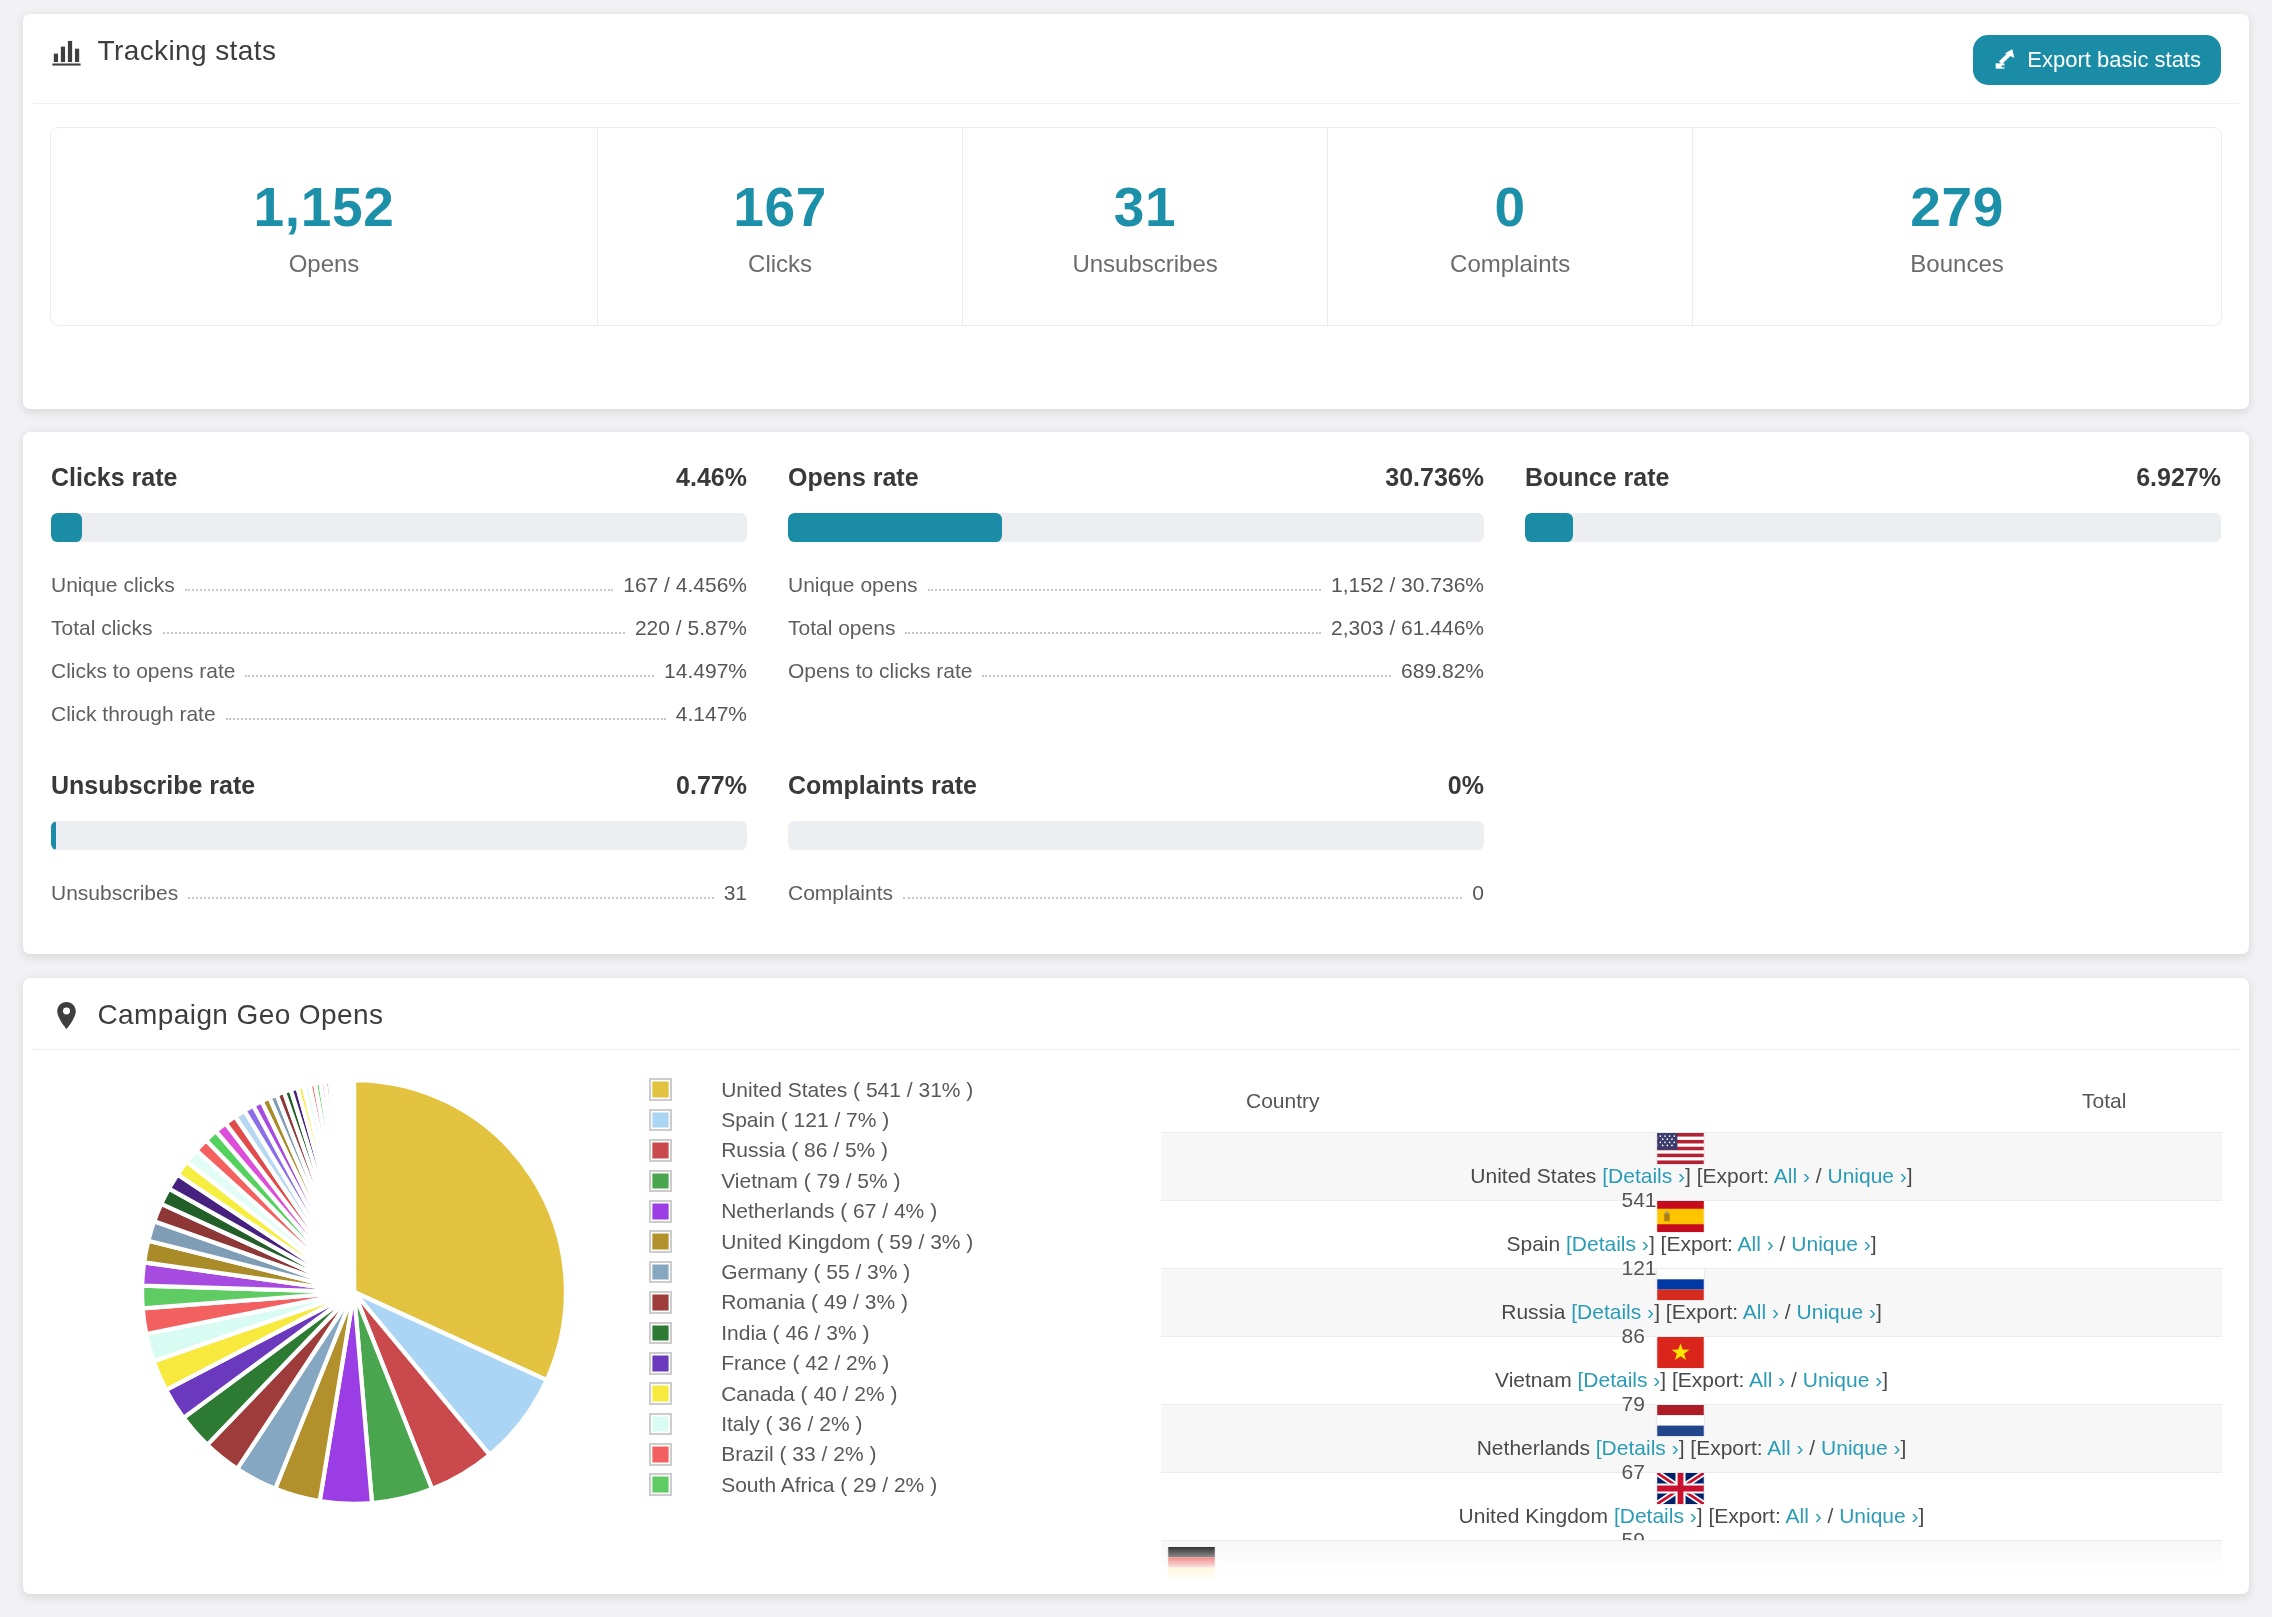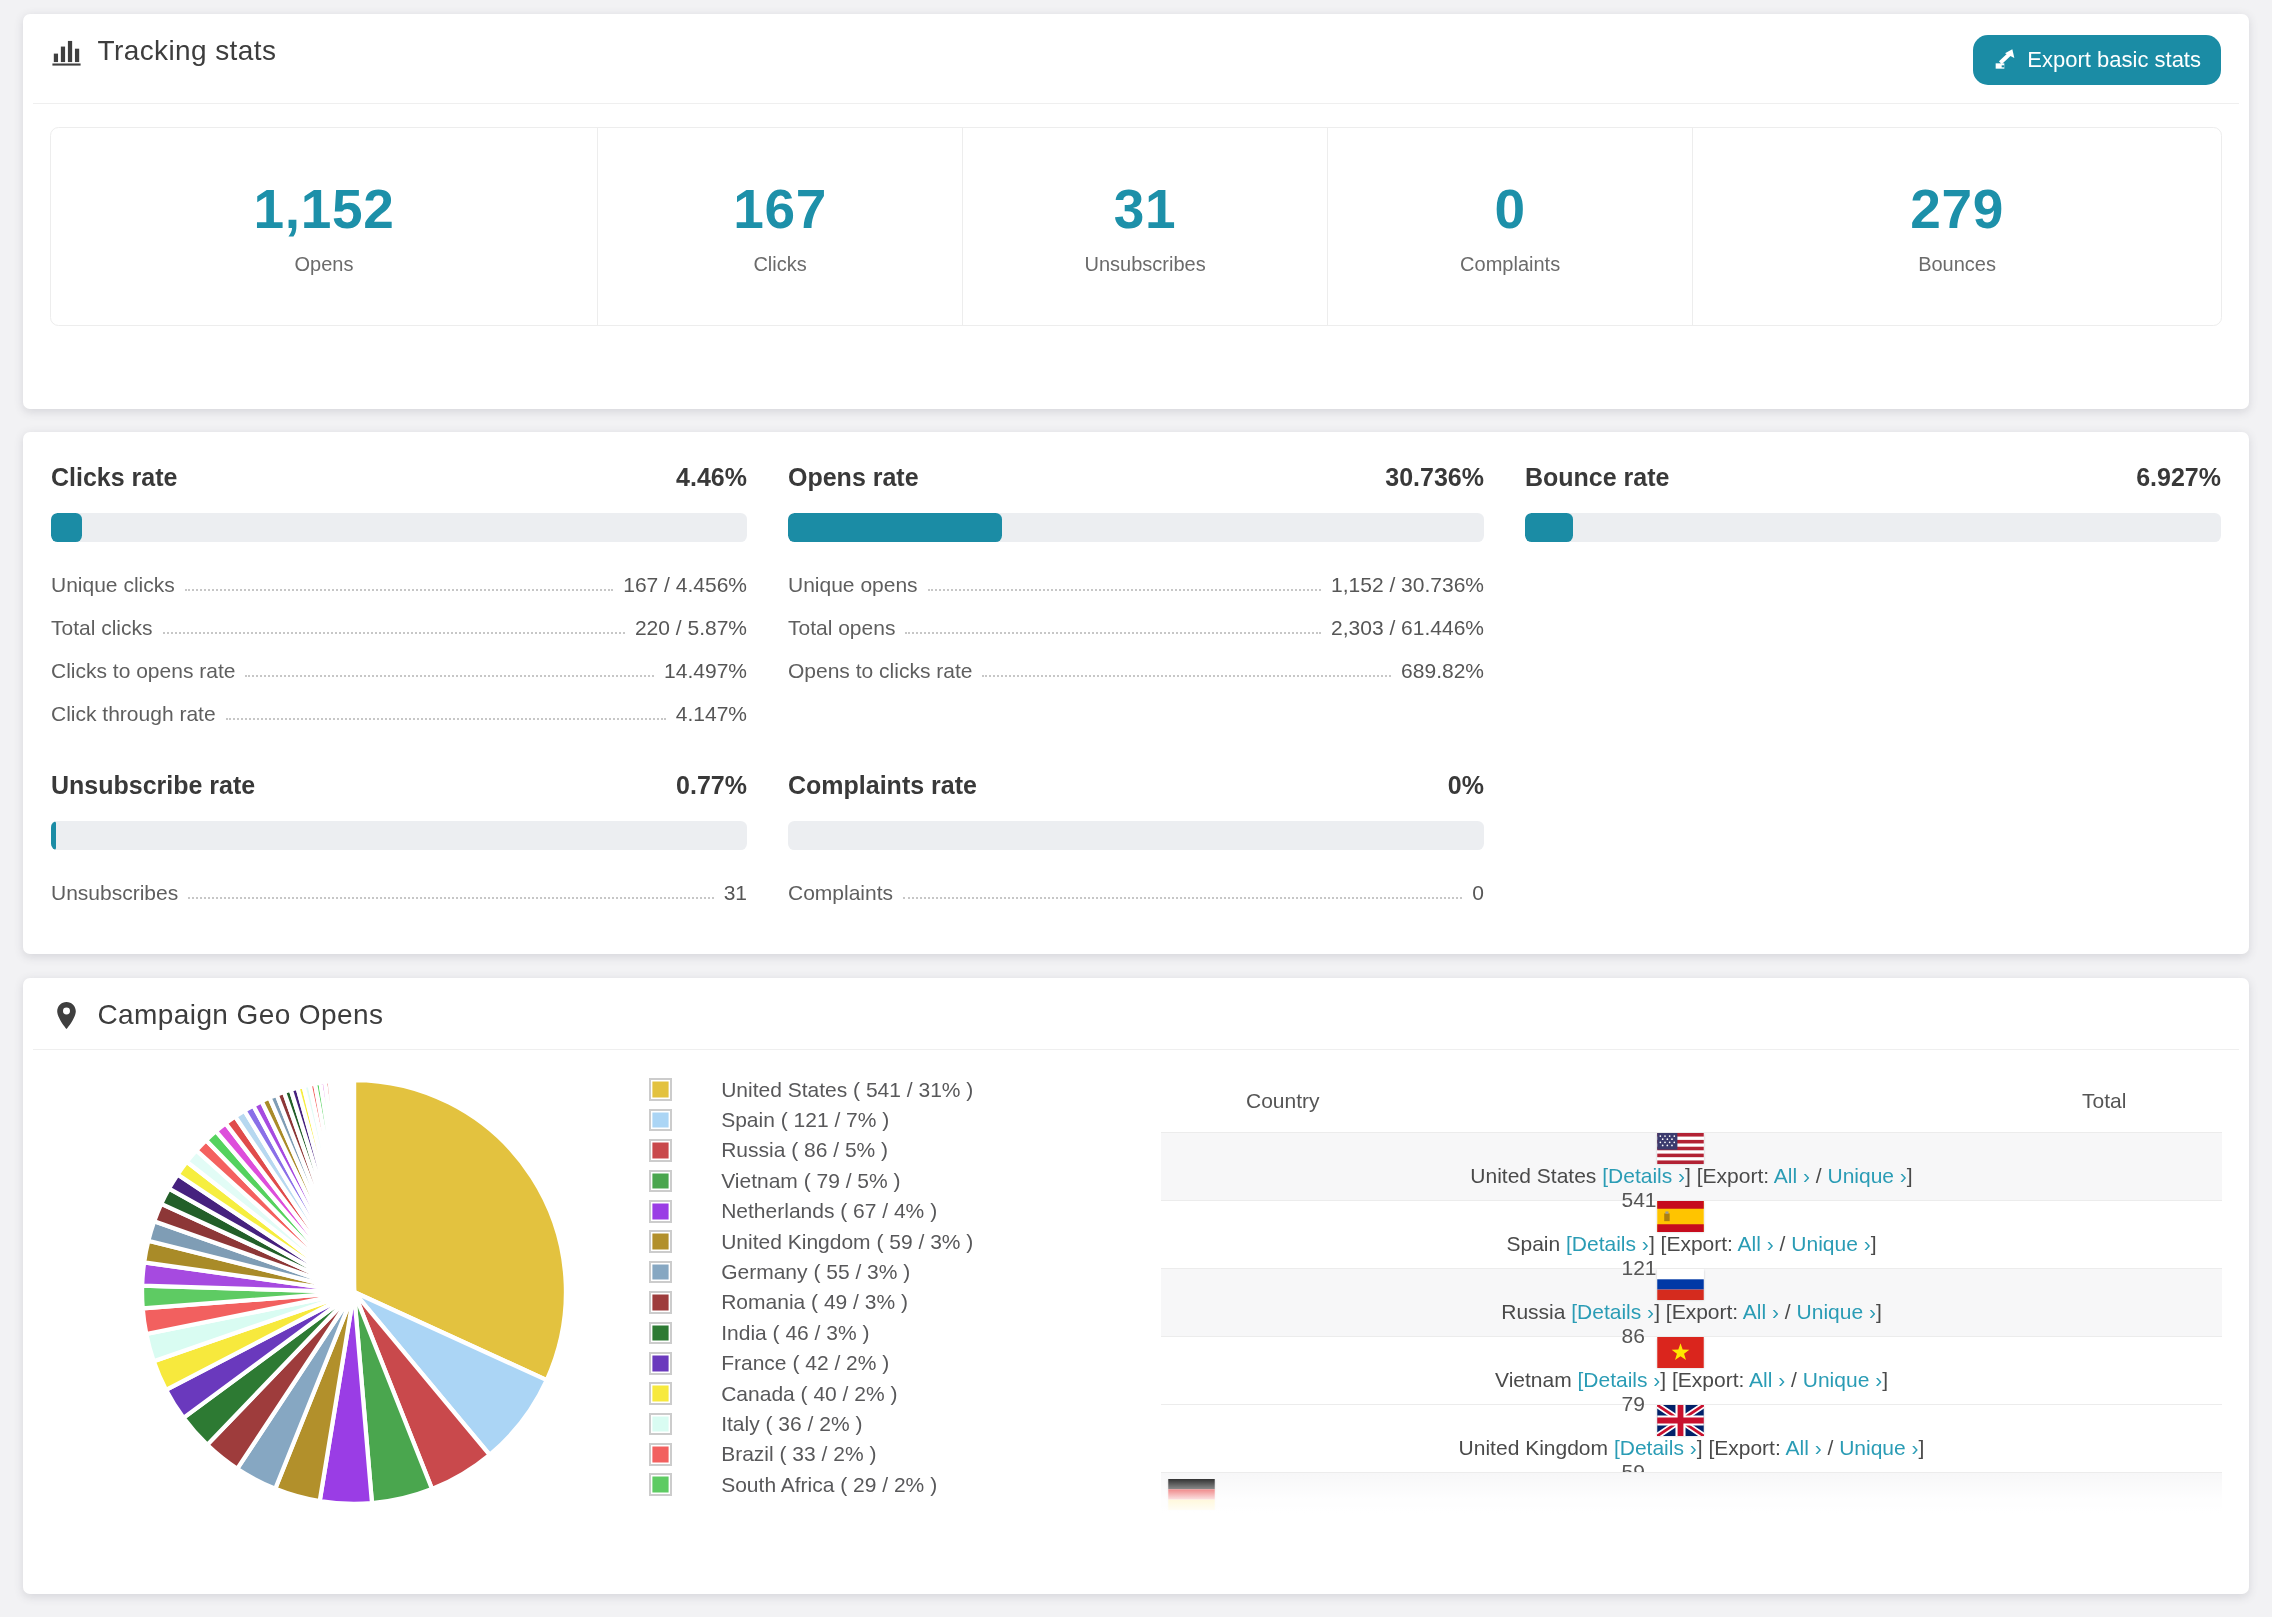--- a/index.html
+++ b/index.html
@@ -52,21 +52,21 @@
   }
   .stat-cell {
     flex:1;
     display:flex; flex-direction:column;
     align-items:center; justify-content:center;
     border-left:1.4px solid #ededed;
   }
   .stat-cell:first-child { border-left:none; flex:1.5; }
   .stat-cell:last-child  { flex:1.45;align-items:center; }
   .stat-value { font-size:55px; font-weight:700; color:#1d90a9; letter-spacing:0.7px; }
-  .stat-label { font-size:20px; color:#6b6b6b; margin-top:11.3px; }
+  .stat-label { font-size:24px; color:#6b6b6b; margin-top:11.3px; }
 
   
   .rates-grid {
     display:grid;
     grid-template-columns:repeat(3,1fr);
     column-gap:41px; row-gap:45px;
     padding:31px 28px 35px 28px;
   }
   .rate-head { display:flex; justify-content:space-between; align-items:baseline; }
   .rate-title { font-size:25px; font-weight:700; color:#393939; }
@@ -462,20 +462,31 @@
           <div class="gt-row">
             <span class="flag">
               <svg viewBox="0 0 60 40">
                 <rect width="60" height="40" fill="#DA251D"></rect>
         <polygon fill="#FFE600" points="30,8 32.8,16.1 41.4,16.3 34.6,21.5 37.1,29.7 30,24.8 22.9,29.7 25.4,21.5 18.6,16.3 27.2,16.1"></polygon>
               </svg>
             </span>
             <span class="gt-country"><span>Vietnam </span><a class="lnk">[Details ›</a><span class="dim">] [Export: </span><a class="lnk">All ›</a><span class="dim"> / </span><a class="lnk">Unique ›</a><span class="dim">]</span></span>
             <span class="gt-total">79</span>
           </div>
+          <div class="gt-row striped">
+            <span class="flag">
+              <svg viewBox="0 0 60 40">
+                <rect width="60" height="13.3" fill="#AE1C28"></rect>
+        <rect y="13.3" width="60" height="13.3" fill="#fff"></rect>
+                <rect y="26.6" width="60" height="13.4" fill="#21468B"></rect>
+              </svg>
+            </span>
+            <span class="gt-country"><span>Netherlands </span><a class="lnk">[Details ›</a><span class="dim">] [Export: </span><a class="lnk">All ›</a><span class="dim"> / </span><a class="lnk">Unique ›</a><span class="dim">]</span></span>
+            <span class="gt-total">67</span>
+          </div>
           <div class="gt-row">
             <span class="flag">
               <svg viewBox="0 0 60 40">
                 <rect width="60" height="40" fill="#012169"></rect>
         <path d="M0 0 L60 40 M60 0 L0 40" stroke="#fff" stroke-width="8"></path>
         <path d="M0 0 L60 40 M60 0 L0 40" stroke="#C8102E" stroke-width="3.5"></path>
         <path d="M30 0 V40 M0 20 H60" stroke="#fff" stroke-width="13"></path>
         <path d="M30 0 V40 M0 20 H60" stroke="#C8102E" stroke-width="7.5"></path>
               </svg>
             </span>

